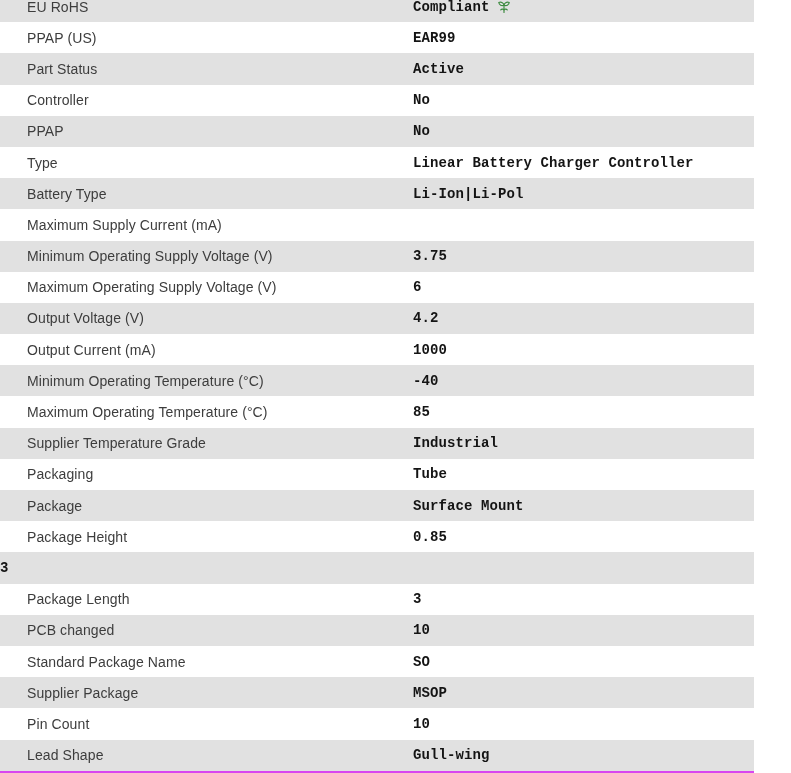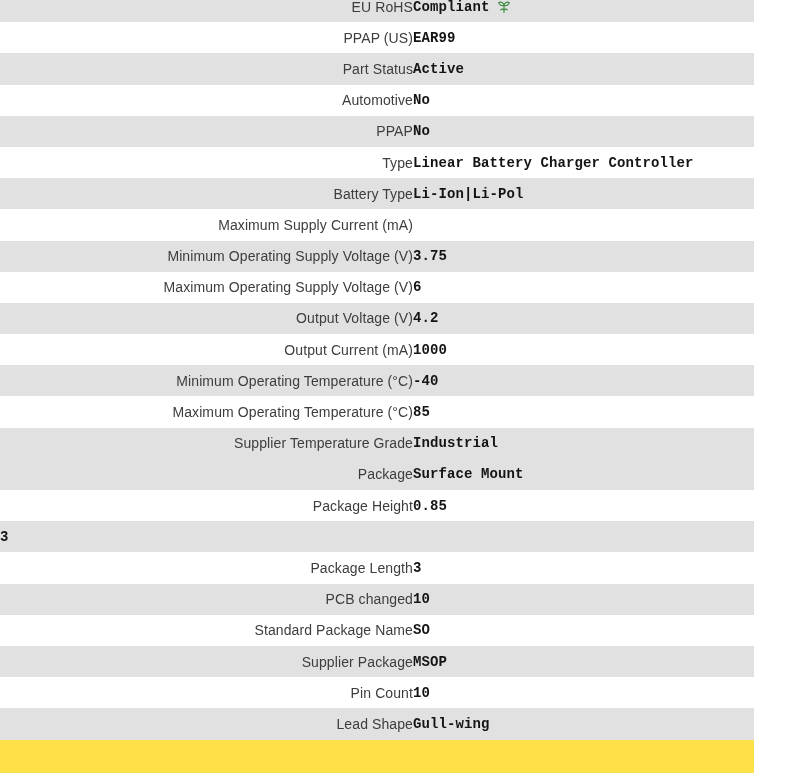--- a/index.html
+++ b/index.html
@@ -6,22 +6,21 @@
     margin: 0;
     padding: 0;
     background: #ffffff;
     font-family: "Liberation Sans", "DejaVu Sans", sans-serif;
   }
   .viewport {
     position: relative;
     width: 754px;
     height: 773px;
     overflow: hidden;
-    background: #fde047;
-    text-align: right;
+    background: #d946ef;
   }
   .spec-table {
     margin-top: -9px; 
     width: 791px;
   }
   .spec-row {
     height: 31.2px;
     display: flex;
     align-items: center;
     background: #ffffff;
@@ -87,21 +86,21 @@
   </div>
 
   <div class="spec-row alt">
     <div class="label-cell">Part Status</div>
     <div class="value-cell">
           <span>Active</span>
         </div>
   </div>
 
   <div class="spec-row">
-    <div class="label-cell">Automotive</div>
+    <div class="label-cell">Controller</div>
     <div class="value-cell">
           <span>No</span>
         </div>
   </div>
 
   <div class="spec-row alt">
     <div class="label-cell">PPAP</div>
     <div class="value-cell">
           <span>No</span>
         </div>
@@ -167,20 +166,26 @@
         </div>
   </div>
 
   <div class="spec-row alt">
     <div class="label-cell">Supplier Temperature Grade</div>
     <div class="value-cell">
           <span>Industrial</span>
         </div>
   </div>
 
+  <div class="spec-row">
+    <div class="label-cell">Packaging</div>
+    <div class="value-cell">
+          <span>Tube</span>
+        </div>
+  </div>
 
   <div class="spec-row alt">
     <div class="label-cell">Package</div>
     <div class="value-cell">
           <span>Surface Mount</span>
         </div>
   </div>
 
   <div class="spec-row">
     <div class="label-cell">Package Height</div>

